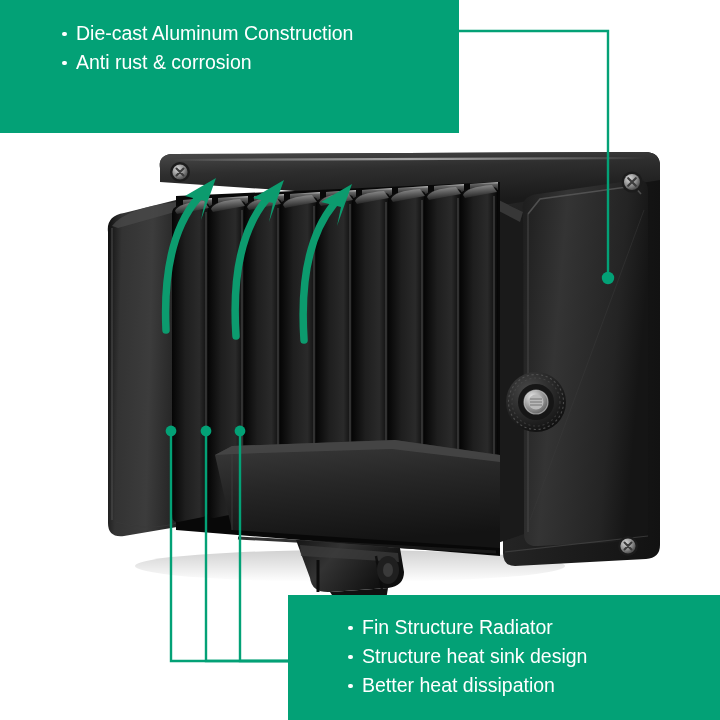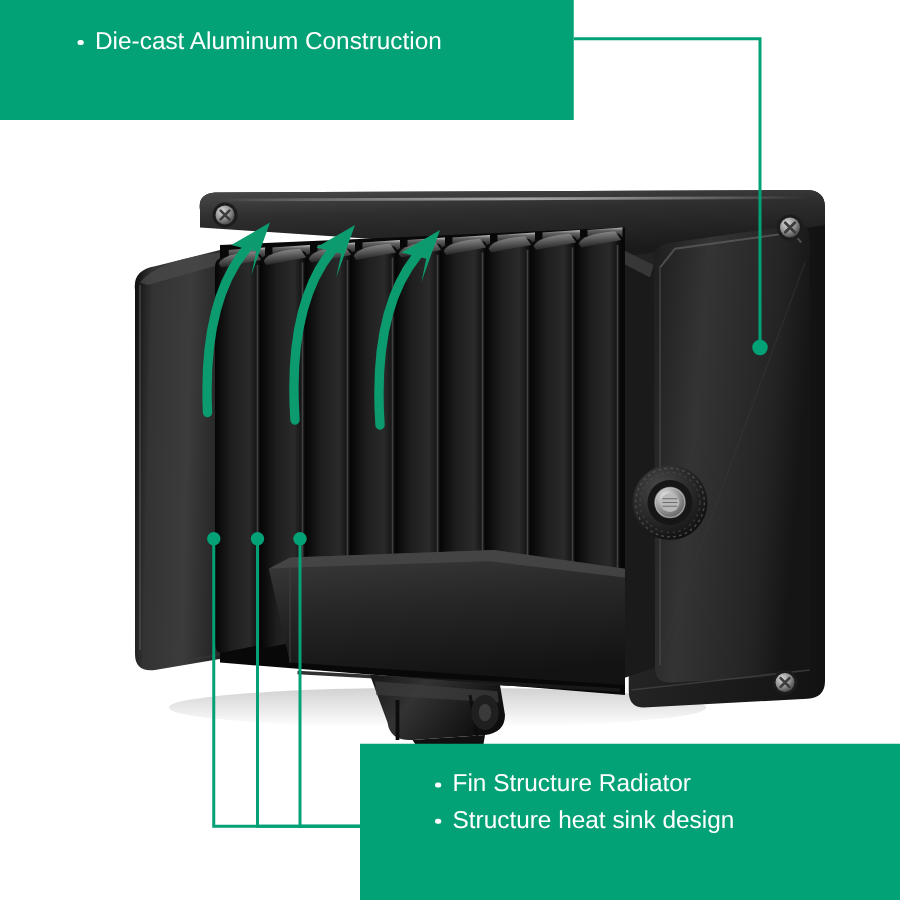--- a/index.html
+++ b/index.html
@@ -26,21 +26,21 @@
   }
 
   
   .callout {
     position: absolute;
     background: #03A176;
     box-sizing: border-box;
   }
   #callout-top {
     left: 0; top: 0;
-    width: 459px; height: 96px;
+    width: 459px; height: 133px;
     padding: 19px 0 0 0;
   }
   #callout-bottom {
     left: 288px; top: 595px;
     width: 432px; height: 141px;
     padding: 18px 0 0 0;
   }
   .bullet-list {
     list-style: none;
     margin: 0;
@@ -364,23 +364,25 @@
       <circle cx="608" cy="278" r="6.2"></circle>
       <circle cx="171" cy="431" r="5.4"></circle>
       <circle cx="206" cy="431" r="5.4"></circle>
       <circle cx="240" cy="431" r="5.4"></circle>
     </g>
   </svg>
 
   <div class="callout" id="callout-top">
     <ul class="bullet-list">
       <li class="bullet-item">Die-cast Aluminum Construction</li>
+      <li class="bullet-item">Anti rust &amp; corrosion</li>
     </ul>
   </div>
 
   <div class="callout" id="callout-bottom">
     <ul class="bullet-list">
       <li class="bullet-item">Fin Structure Radiator</li>
       <li class="bullet-item">Structure heat sink design</li>
+      <li class="bullet-item">Better heat dissipation</li>
     </ul>
   </div>
 
 </div>
 
 </body></html>

